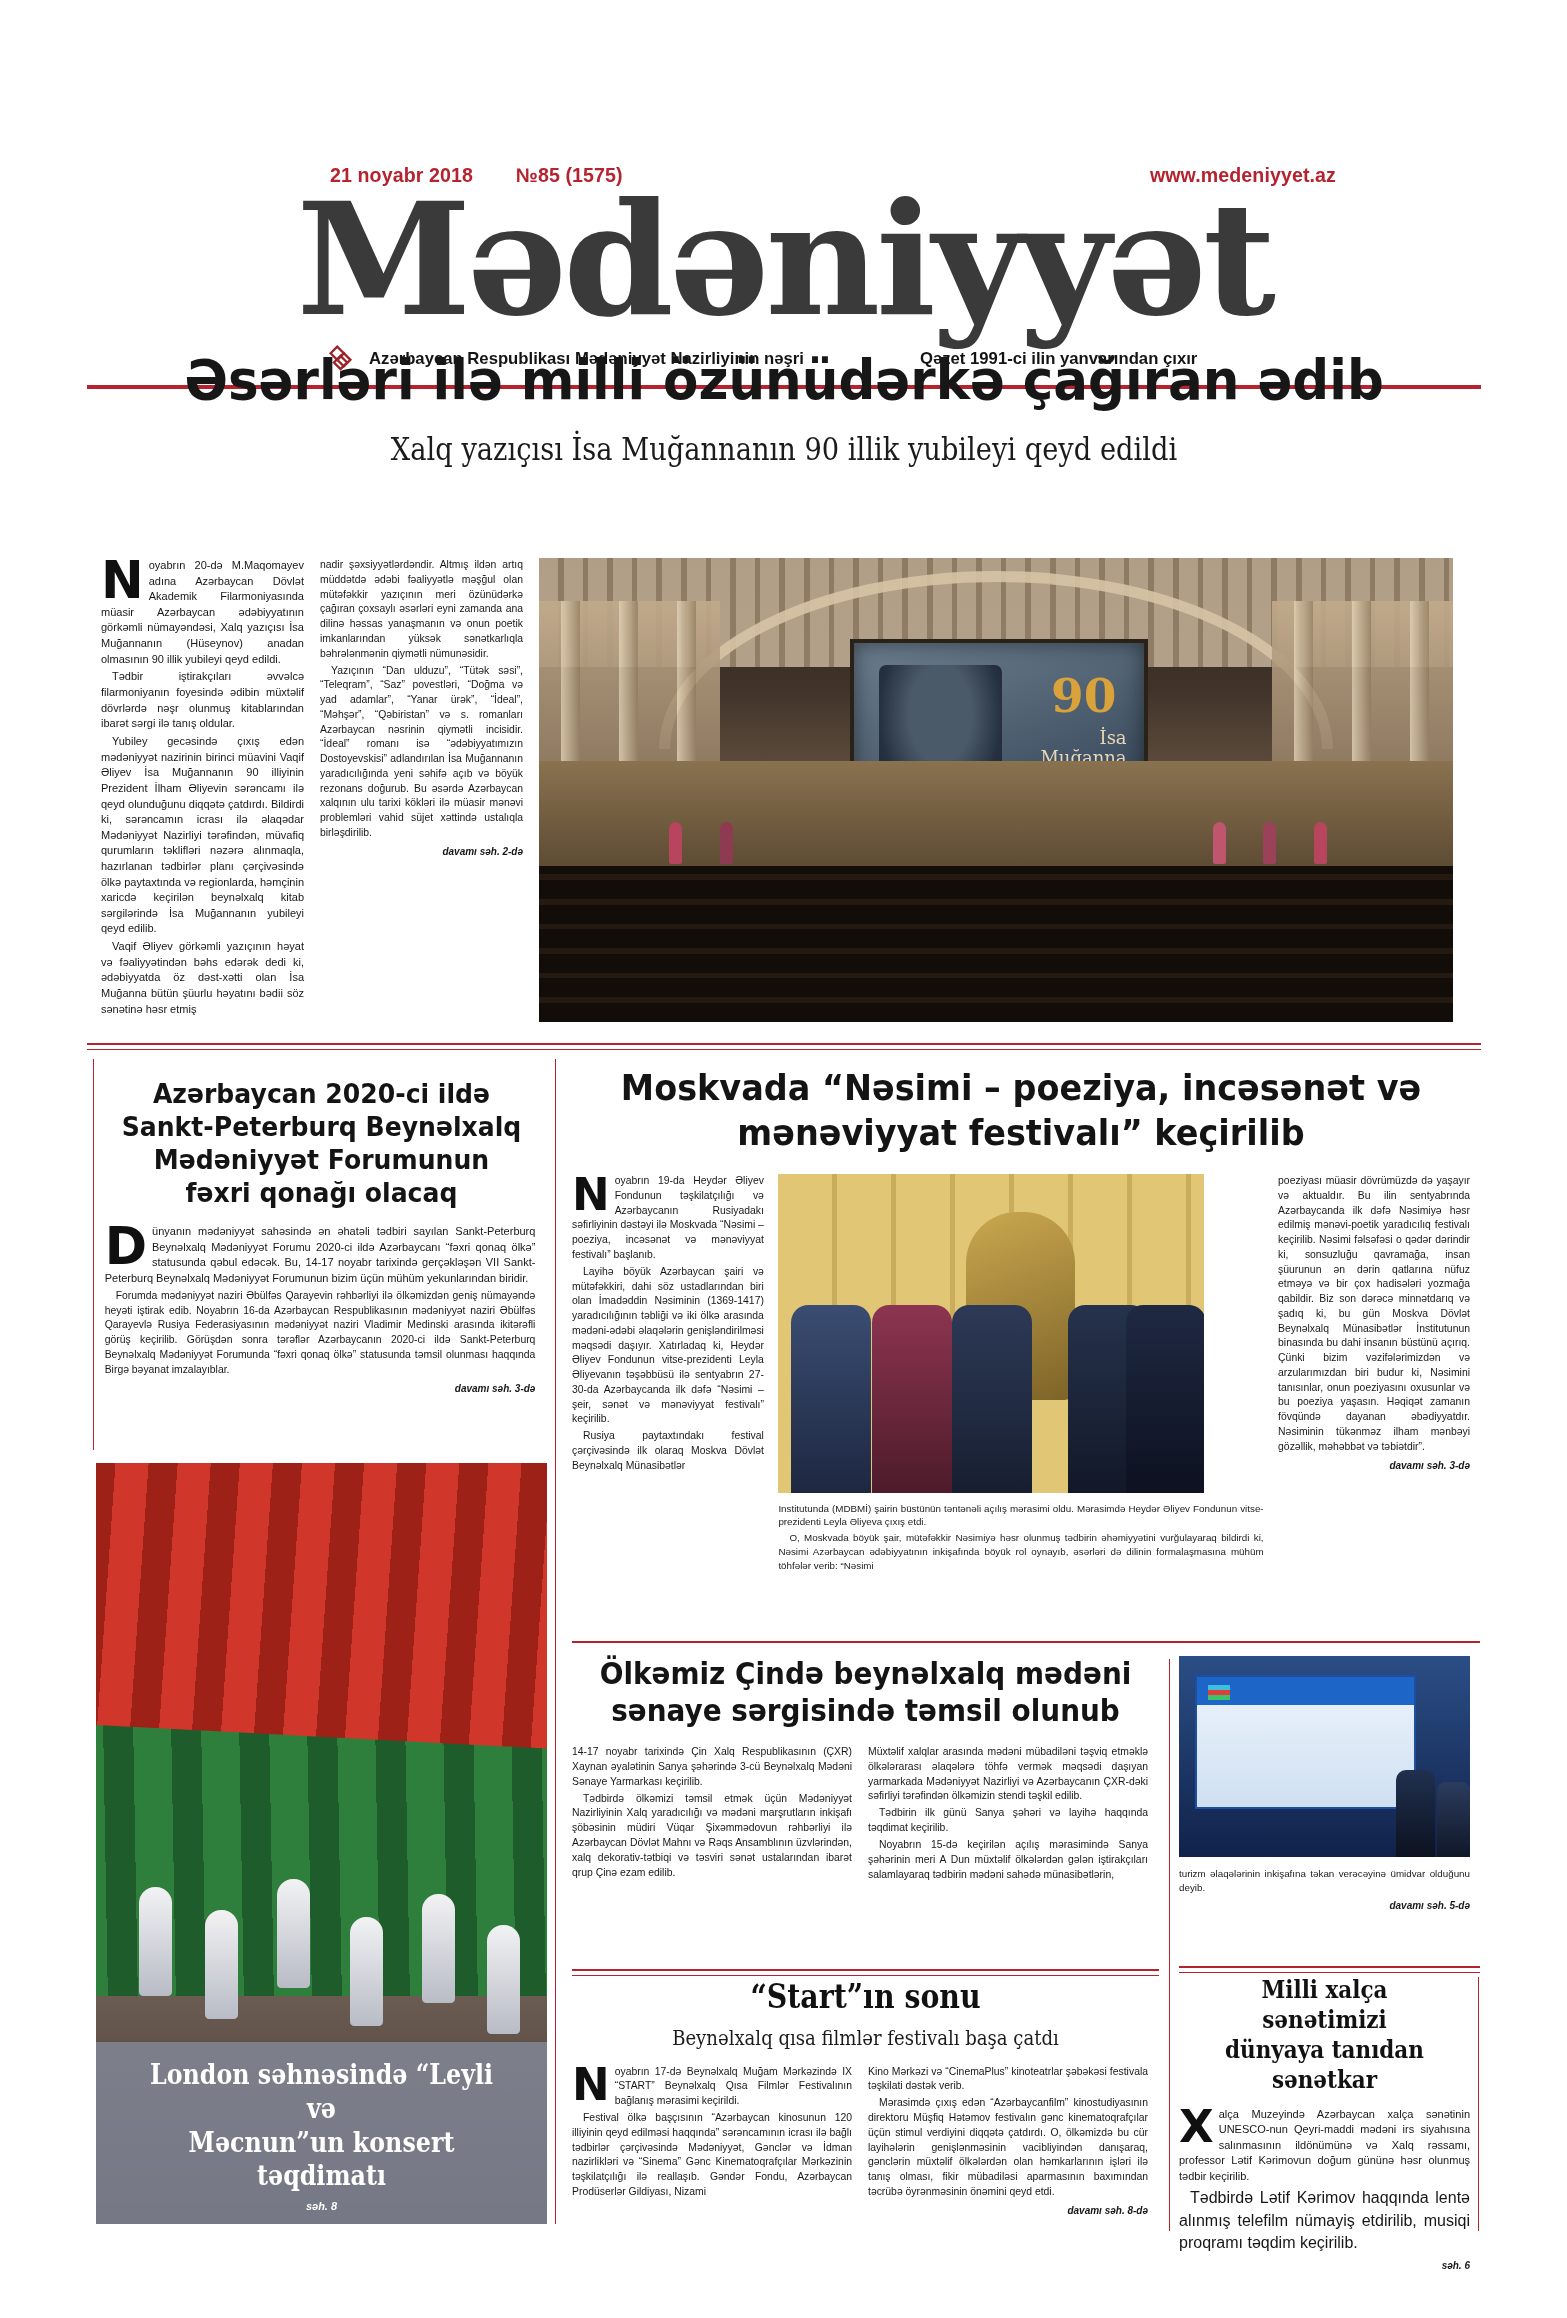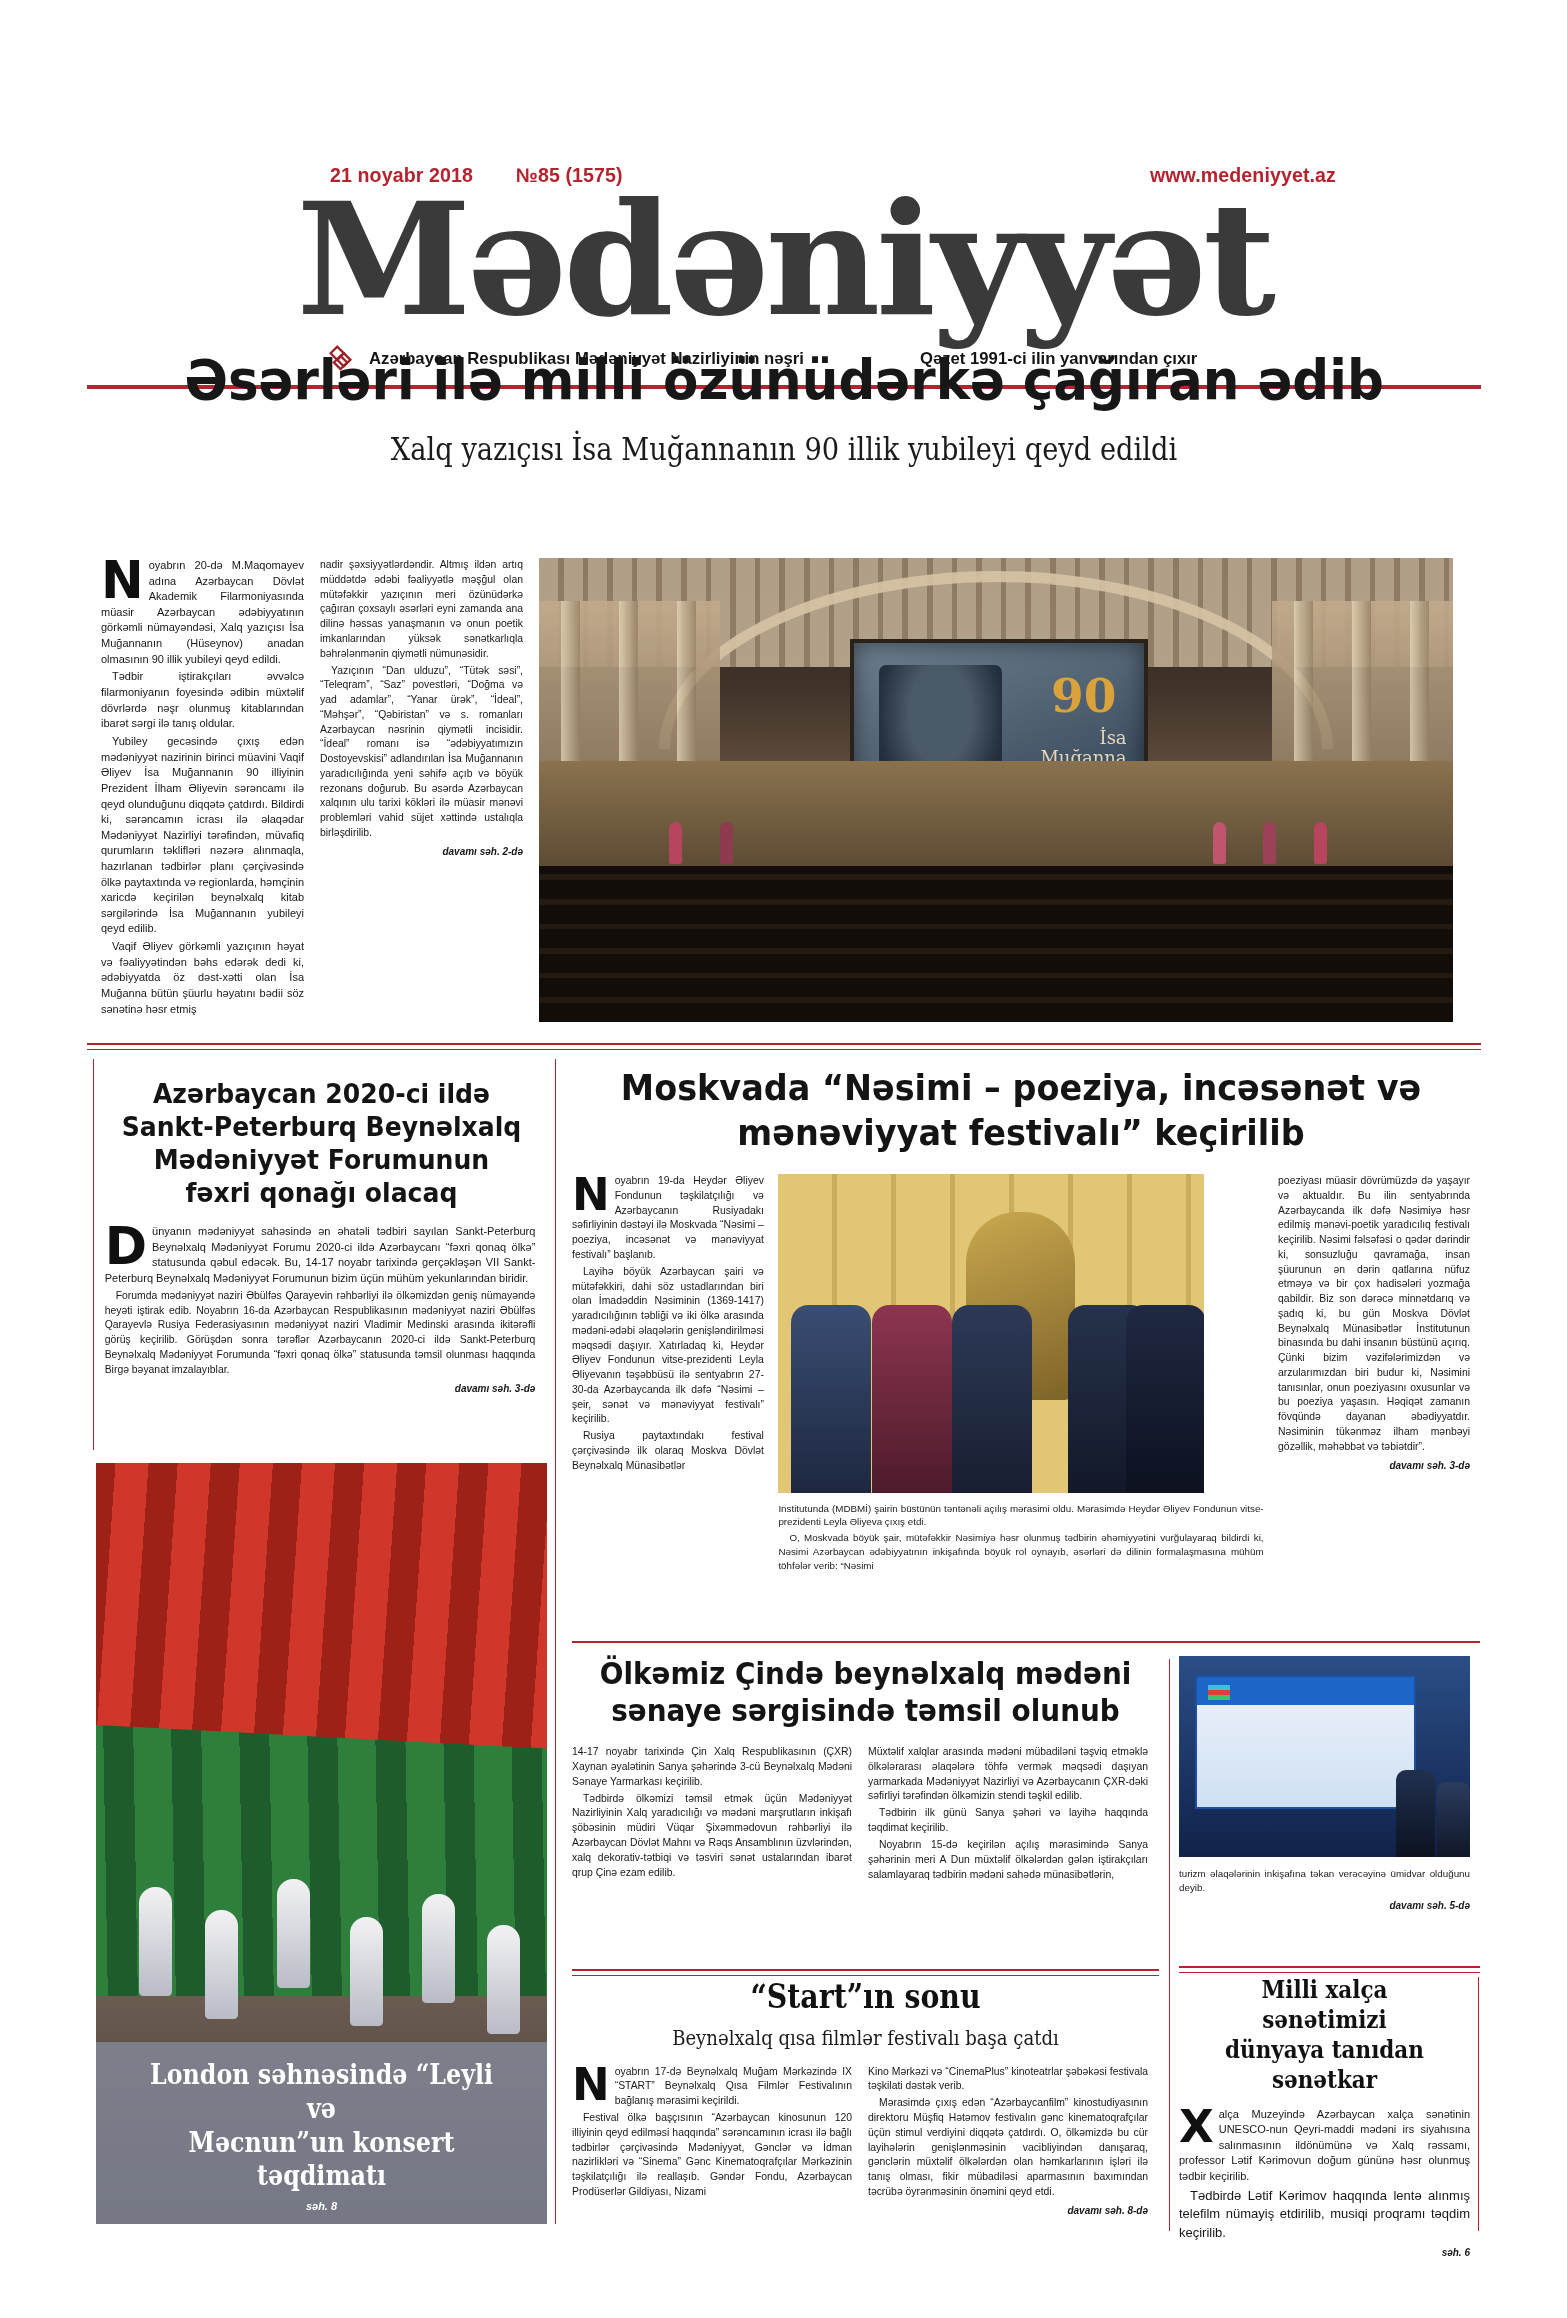--- a/index.html
+++ b/index.html
@@ -479,21 +479,21 @@
     </div>
   </div>
 
   <div class="xalca">
     <h2>
       <span>Milli xalça sənətimizi</span><br>
       <span>dünyaya tanıdan sənətkar</span>
     </h2>
     <div class="col intro">
       <p class="first"><span class="dropcap" style="font-size:45px">X</span><span>alça Muzeyində Azərbaycan xalça sənətinin UNESCO-nun Qeyri-maddi mədəni irs siyahısına salınmasının ildönümünə və Xalq rəssamı, professor Lətif Kərimovun doğum gününə həsr olunmuş tədbir keçirilib.</span></p>
-      <p style="font-size:13px">Tədbirdə Lətif Kərimov haqqında lentə alınmış telefilm nümayiş etdirilib, musiqi proqramı təqdim keçirilib.</p>
+      <p style="font-size:16px">Tədbirdə Lətif Kərimov haqqında lentə alınmış telefilm nümayiş etdirilib, musiqi proqramı təqdim keçirilib.</p>
       <div class="cont">səh. 6</div>
     </div>
   </div>
 
   <div class="london">
     <div class="lon-bg"></div>
     <div class="lon-drape"></div>
     <div class="lon-green"></div>
     <div class="lon-floor"></div>
     <div class="dancer" style="left:43px;bottom:30%"></div>

